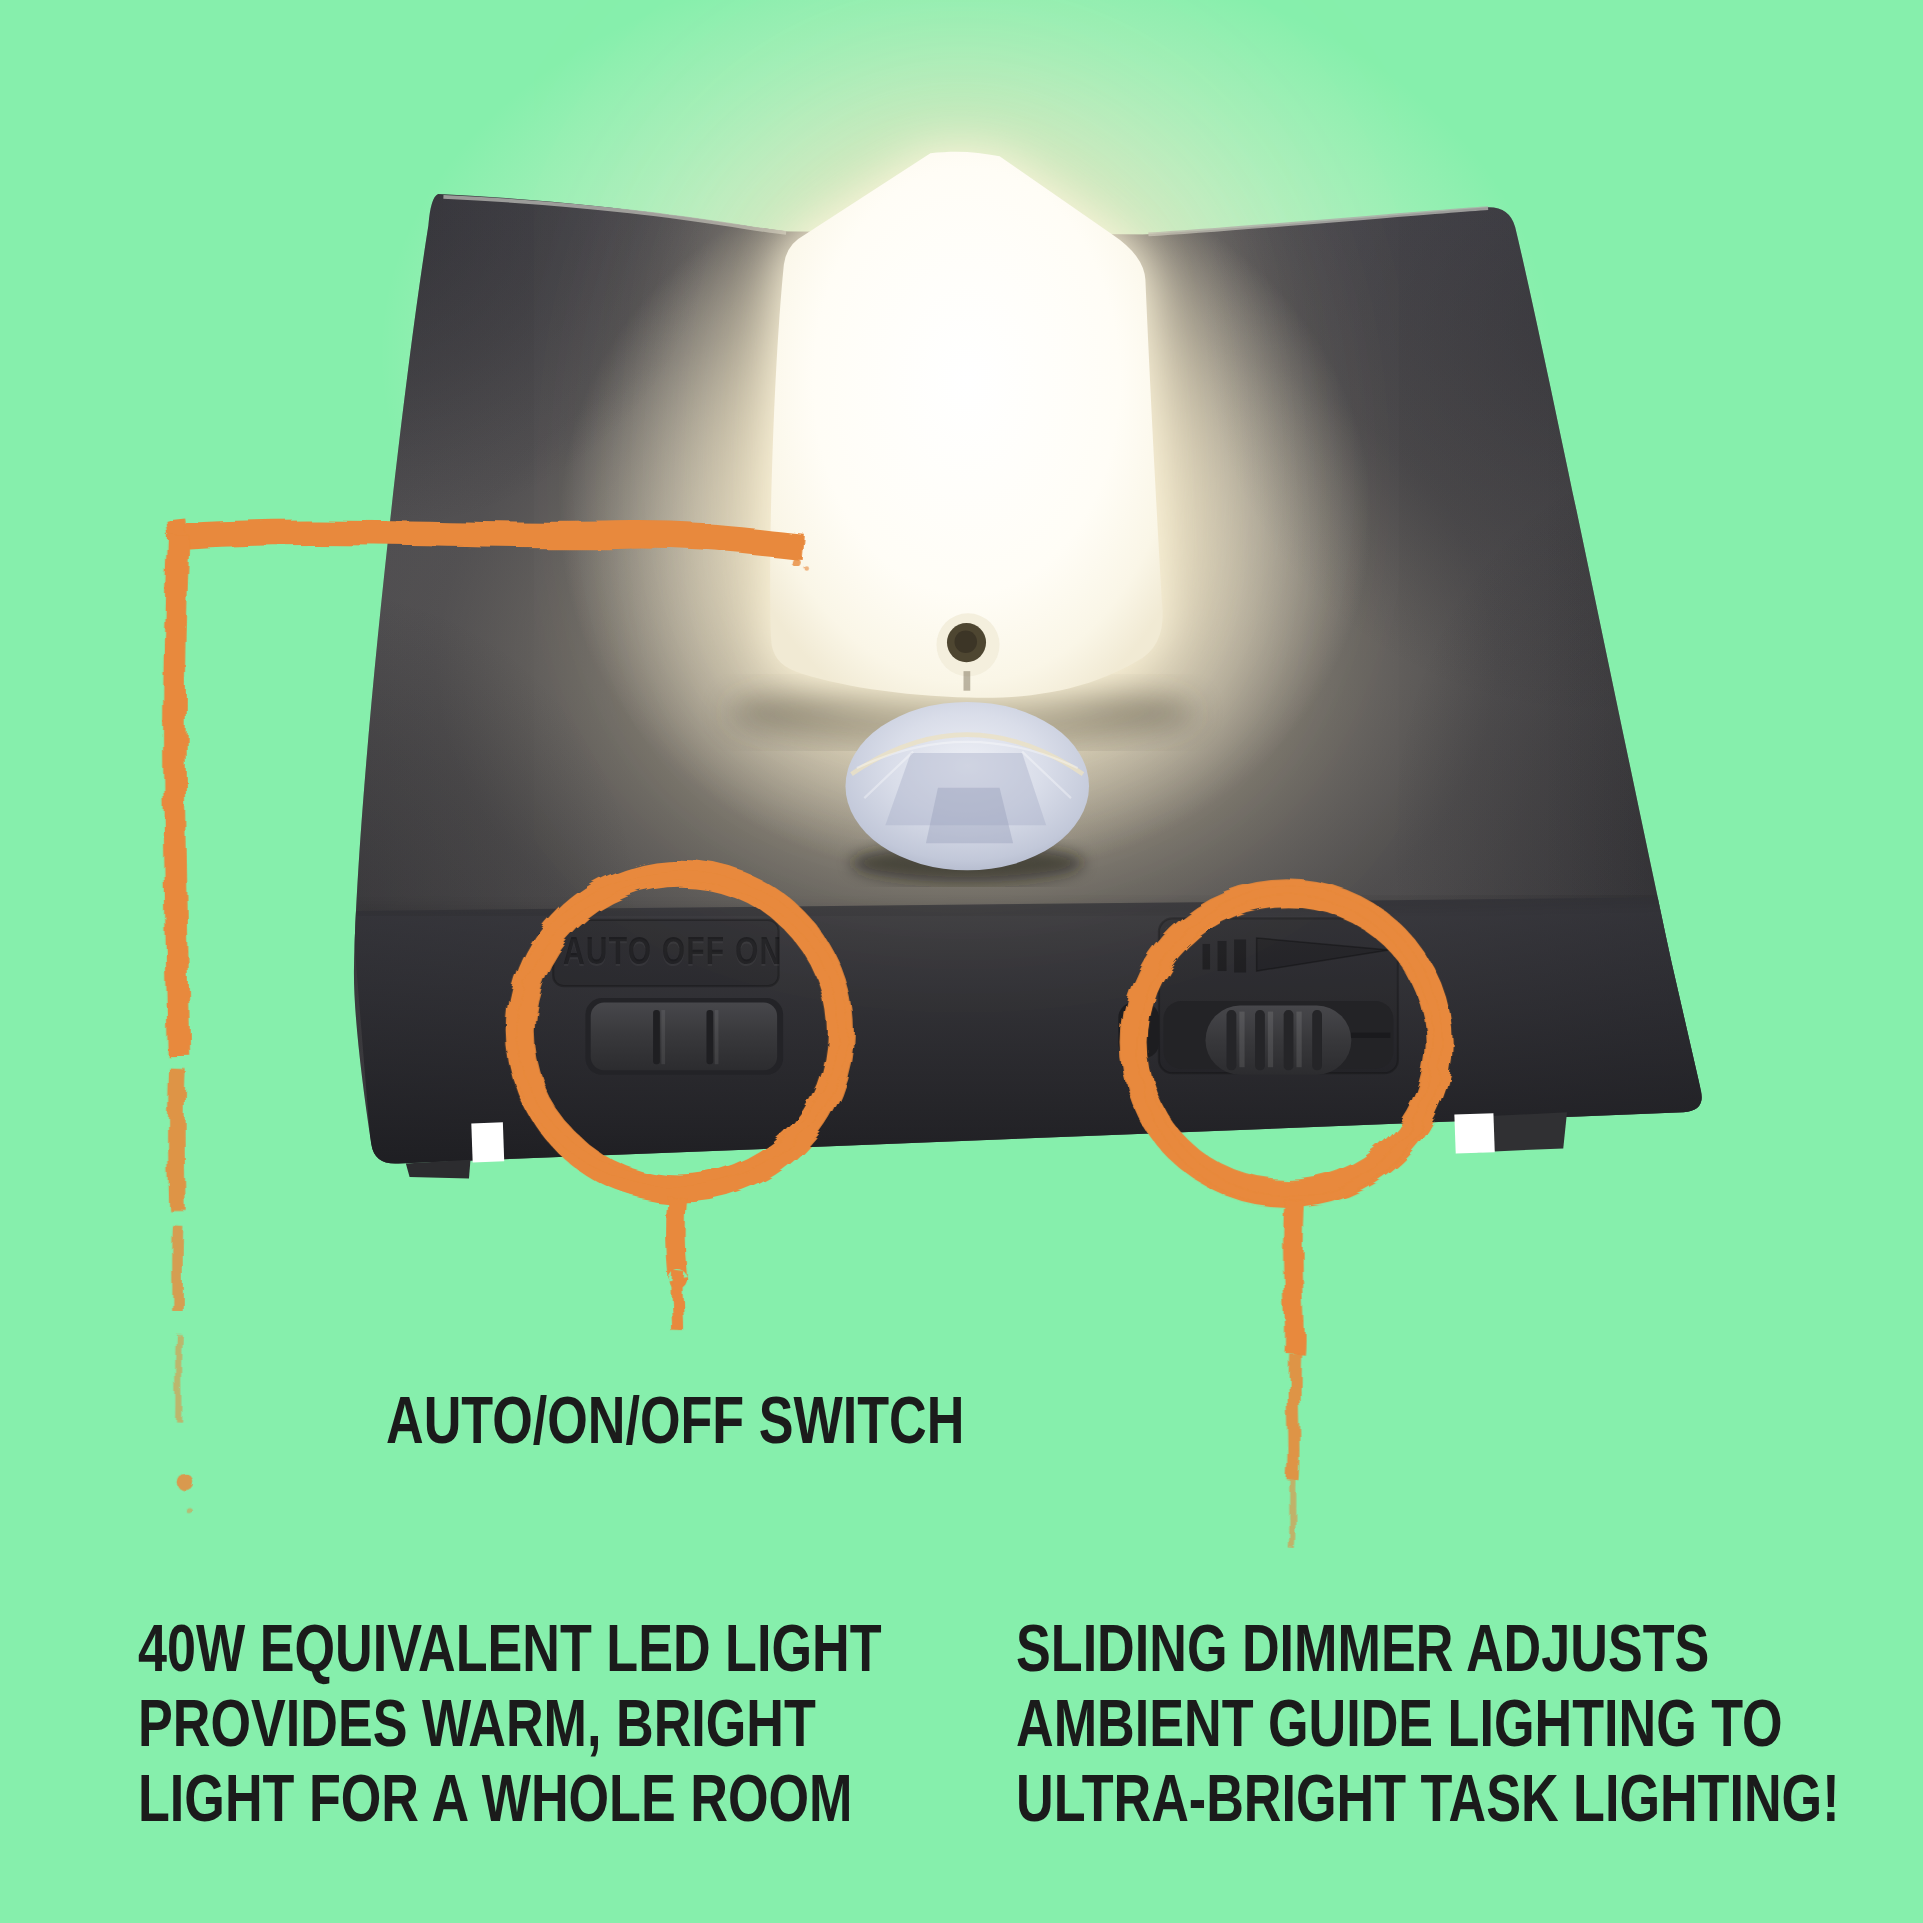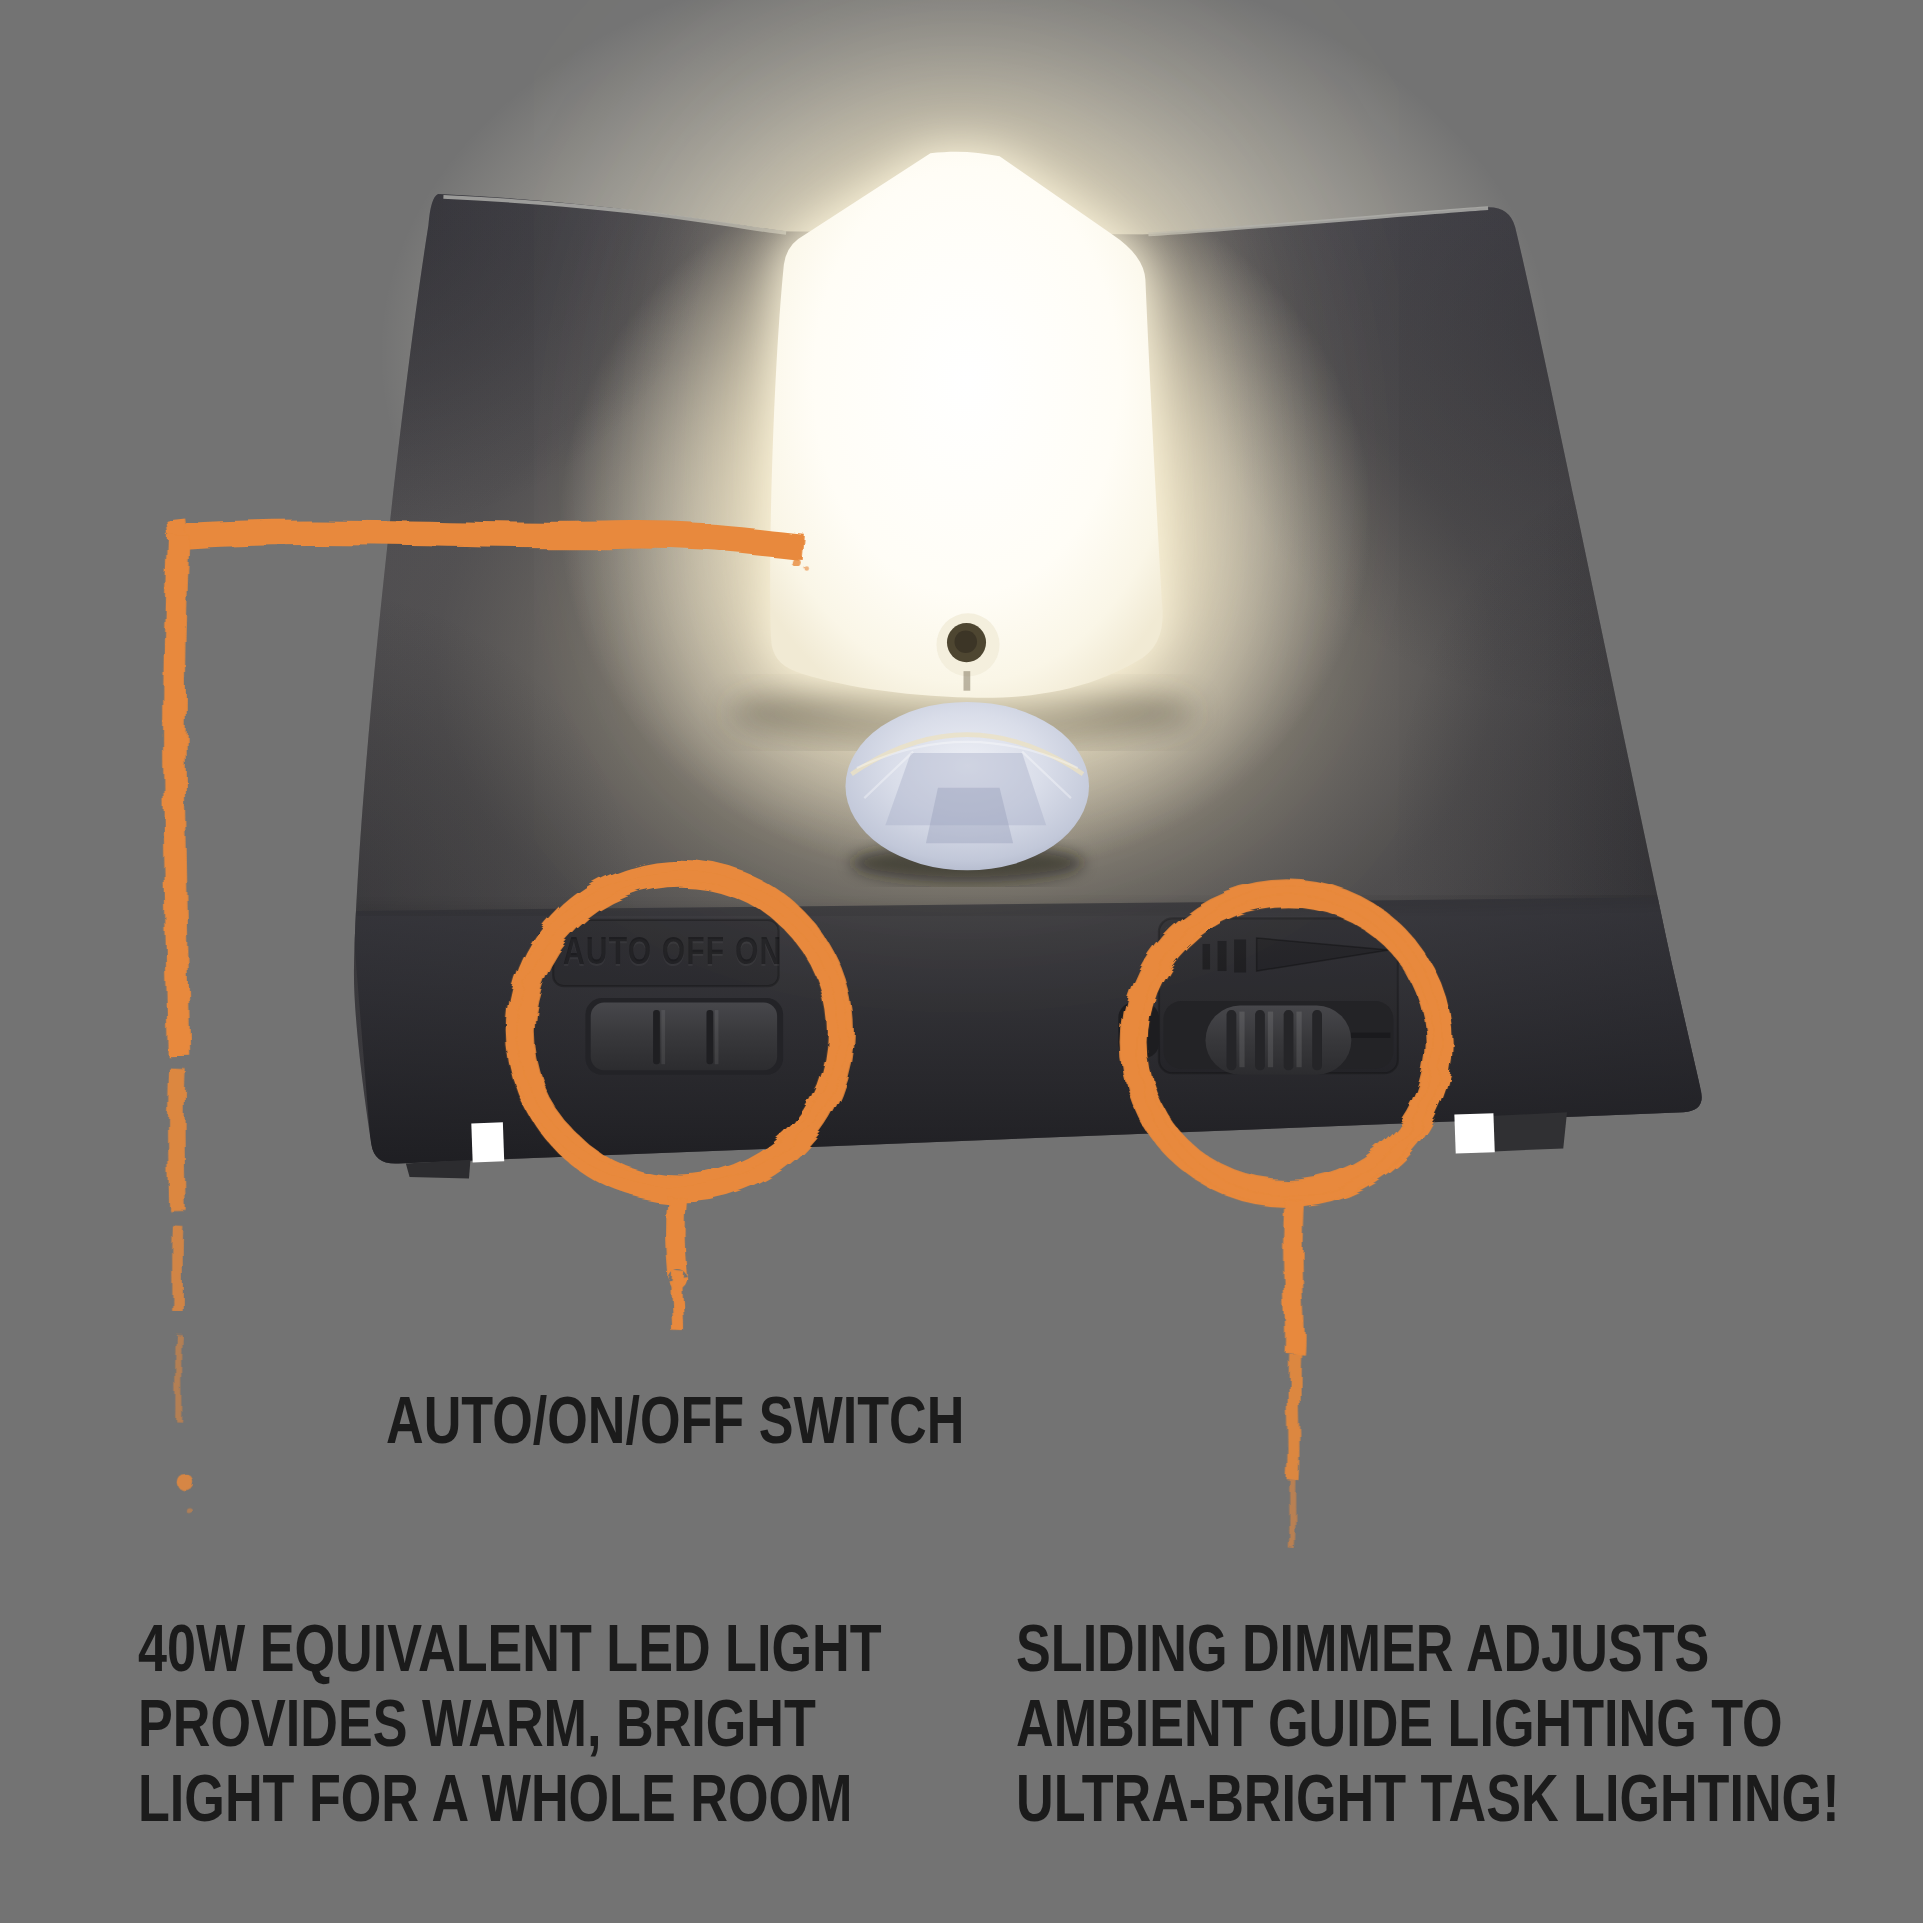--- a/index.html
+++ b/index.html
@@ -5,21 +5,21 @@
   html,body{
     margin:0;padding:0;
     width:1924px;height:1924px;
     background:#ffffff;
     overflow:hidden;
     font-family:"Liberation Sans", sans-serif;
   }
   .stage{
     position:relative;
     width:1924px;height:1924px;
-    background:#737373;
+    background:#86efac;
   }
   .photo-svg{
     position:absolute;left:0;top:0;z-index:1;
   }
   .engraving{
     position:absolute;z-index:2;
     left:563px;top:929px;
     font-size:38px;line-height:45px;font-weight:700;
     letter-spacing:1.5px;
     color:rgba(8,8,10,0.42);

